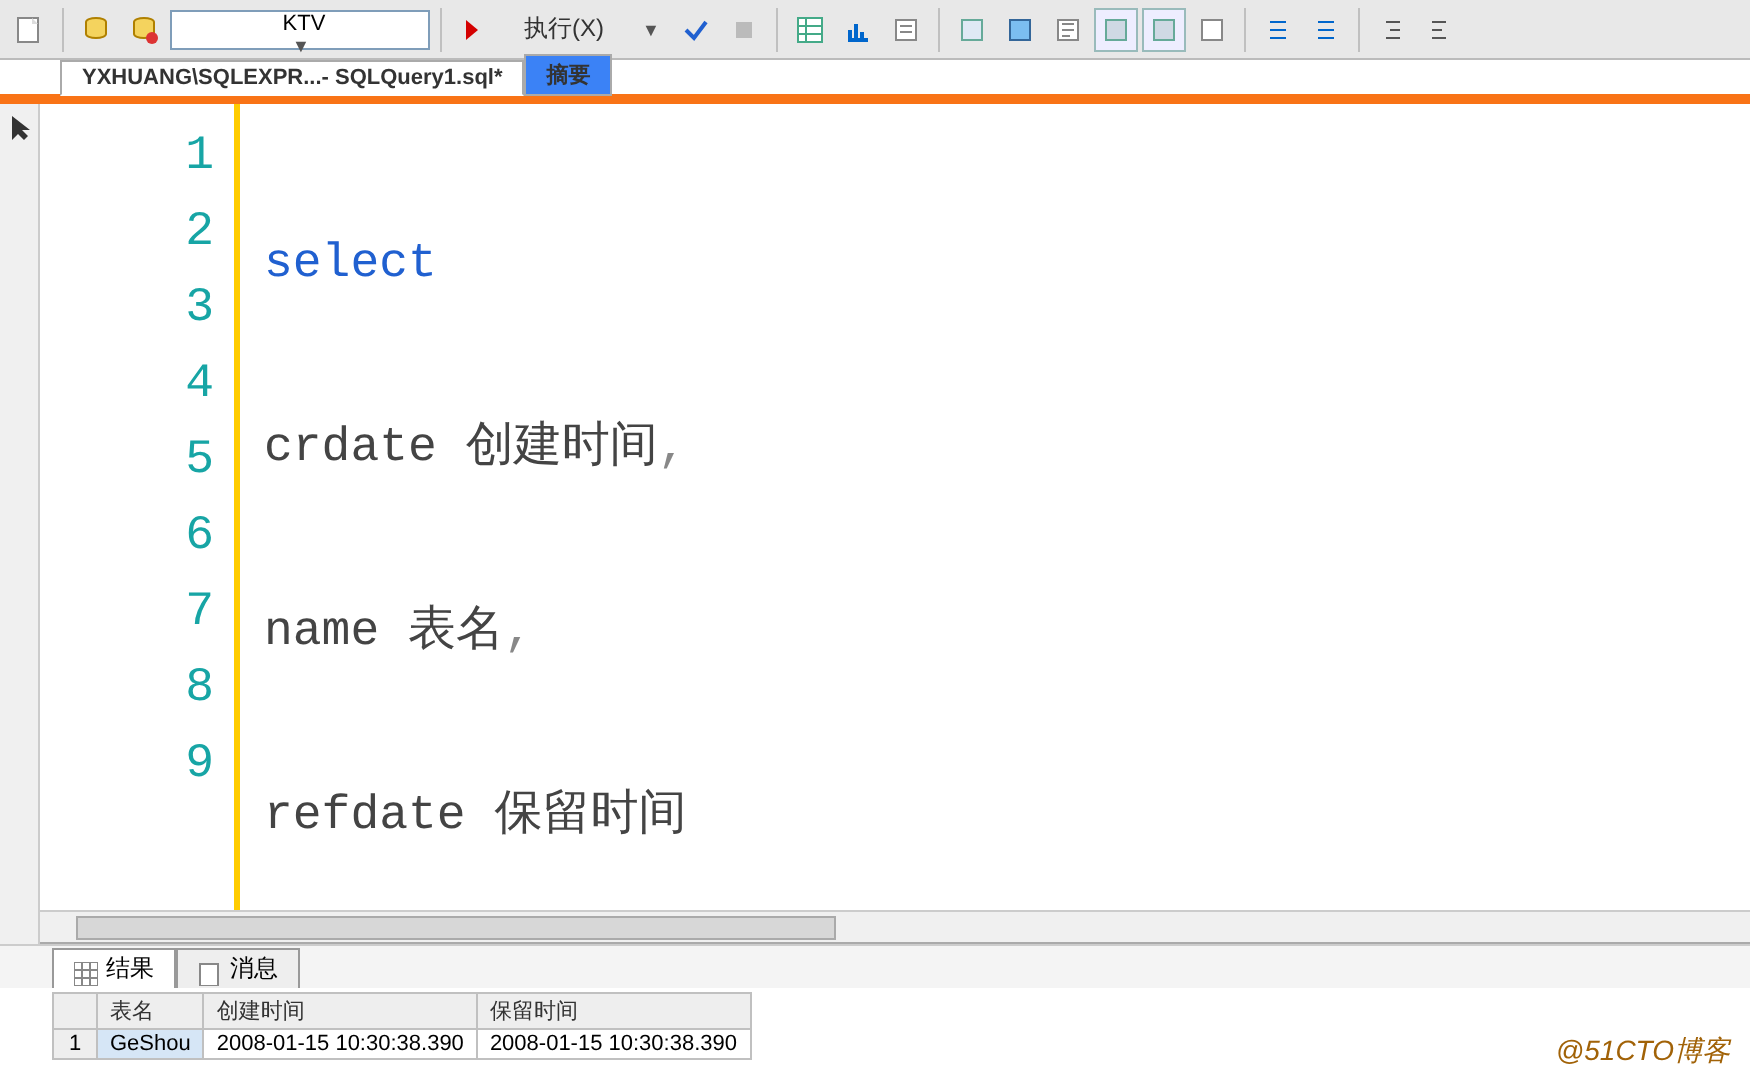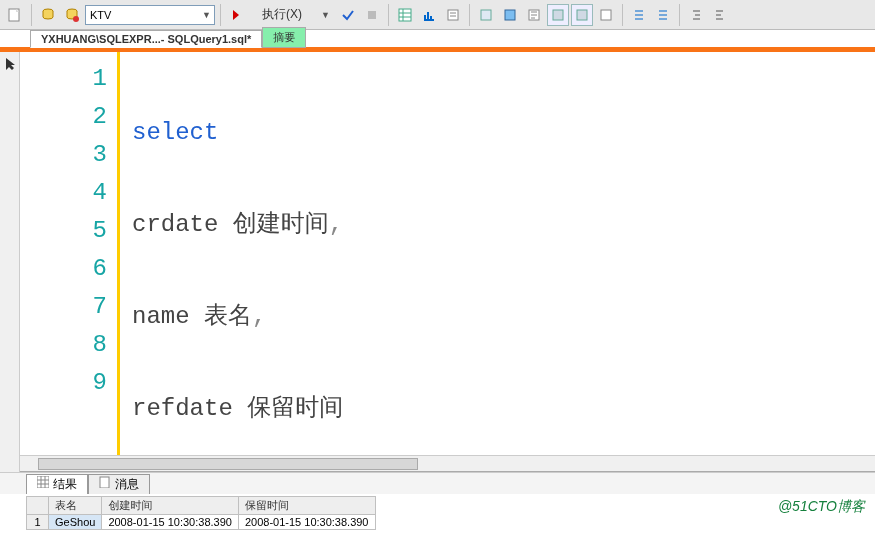--- a/index.html
+++ b/index.html
@@ -25,21 +25,21 @@
   }
   .tb-btn, .tb-icon {
     width: 22px; height: 22px;
     display: inline-flex; align-items: center; justify-content: center;
     border: 1px solid transparent;
   }
   .tb-sep { width: 1px; height: 22px; background: #c0c0c0; margin: 0 3px;}
   .db-combo {
     width: 130px; height: 20px; border: 1px solid #7f9db9;
     background: white; font-size: 11px; padding-left: 4px;
-    display: flex; align-items: center; justify-content: space-between;
+    display: flex; align-items: center; justify-content: space-between; flex-direction: column;
   }
   .db-combo .arrow { font-size: 9px; color: #555; padding-right: 3px;}
   .exec {
     display: flex; align-items: center; gap: 19px; padding: 0 5px;
     color: #333; font-size: 12px;
   }
   .tabbar {
     height: 22px;
     background: #fff;
     display: flex;
@@ -52,21 +52,21 @@
     padding: 2px 10px;
     font-size: 11px;
     background: #fff;
     border: 1px solid #aaa;
     border-bottom: 1px solid #fff;
     font-weight: bold;
     color: #333;
     margin-bottom: -1px;
   }
   .tab.inactive {
-    background: #86efac; border-bottom: 1px solid #aaa; font-weight: normal;
+    background: #3b82f6; border-bottom: 1px solid #aaa; font-weight: bold;
   }
   .main {
     flex: 1;
     display: flex;
     overflow: hidden;
   }
   .leftstrip {
     width: 20px; background: #f0f0f0;
     border-right: 1px solid #ccc;
     display: flex; flex-direction: column; align-items: center;
@@ -109,41 +109,41 @@
     background: #d7d7d7; border:1px solid #aaa;
   }
   .results {
     background: #fff;
   }
   .res-tabs {
     height: 22px; display: flex; align-items: center;
     background: #f4f4f4; border-top: 1px solid #ccc; padding-left: 26px; gap: 0;
   }
   .res-tab {
-    display: flex; align-items: flex-start; gap: 4px;
+    display: flex; align-items: flex-end; gap: 4px;
     padding: 1px 10px; font-size: 12px;
     border: 1px solid #999; border-bottom: none; background: #fff;
   }
   .res-tab.inactive { background: #eee; }
   .grid {
     font-size: 11px;
     border-collapse: collapse;
     margin: 2px 2px 8px 26px;
   }
   .grid th, .grid td {
     border: 1px solid #c0c0c0; padding: 1px 6px;
     text-align: left; background: #fff;
     white-space: nowrap;
   }
   .grid th { background: #eeeeee; font-weight: normal; color: #333;}
   .grid .rowhdr { background: #eeeeee; text-align: center; width: 22px;}
   .grid .sel { background: #d6e6f6; }
   .watermark {
-    position: absolute; right: 10px; bottom: 22px;
-    color: #15803d; font-size: 14px; font-style: italic;
+    position: absolute; right: 10px; bottom: 3px;
+    color: #a16207; font-size: 14px; font-style: italic;
   }
   svg { display: block; }
 </style>
 </head>
 <body>
 
 <div class="toolbar">
   <span class="tb-btn">
     <svg width="16" height="16">
         <rect x="2" y="2" width="10" height="12" fill="#fff" stroke="#888"></rect>

